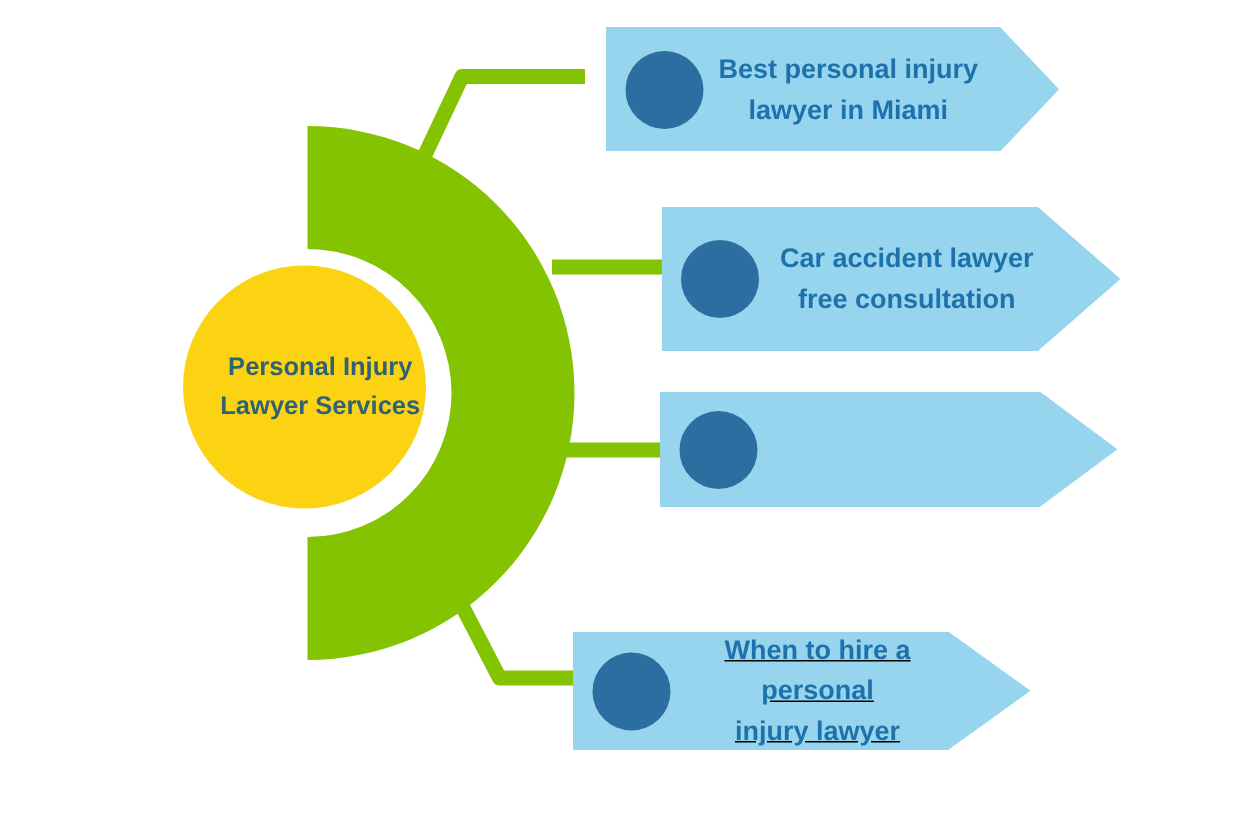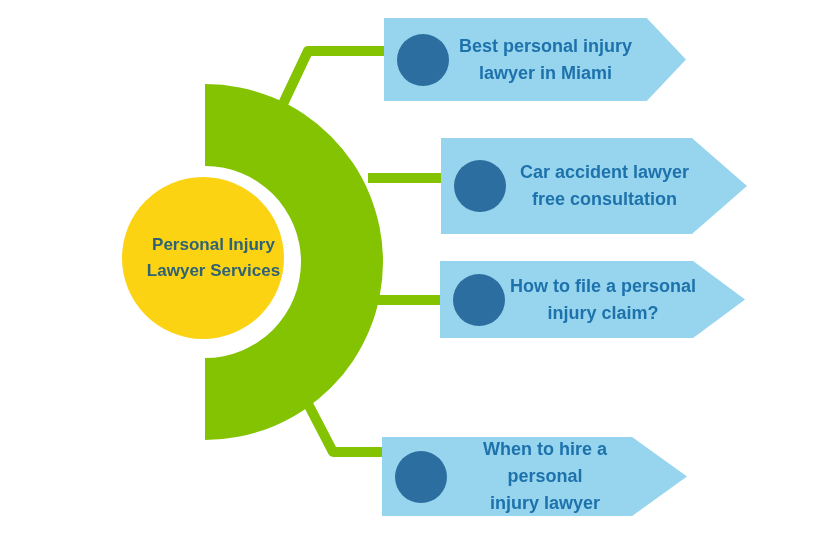--- a/index.html
+++ b/index.html
@@ -30,28 +30,28 @@
     margin-left:21px;
   }
 
   .banner{
     position:absolute;
     background:var(--banner-bg,#97D5EE);
     display:flex;align-items:center;
     padding-left:13px;
     box-sizing:border-box;
   }
-  .b1{left:384px;top:18px;width:302px;height:83px;
+  .b1{left:404px;top:18px;width:302px;height:83px;
       clip-path:polygon(0 0,87% 0,100% 50%,87% 100%,0 100%);}
   .b2{left:441px;top:138px;width:306px;height:96px;
       clip-path:polygon(0 0,82% 0,100% 50%,82% 100%,0 100%);}
   .b3{left:440px;top:261px;width:305px;height:77px;
       clip-path:polygon(0 0,83% 0,100% 50%,83% 100%,0 100%);}
-  .b4{left:382px;top:437px;width:305px;height:79px;
-      clip-path:polygon(0 0,82% 0,100% 50%,82% 100%,0 100%);}
+  .b4{left:382px;top:421px;width:305px;height:79px;
+      clip-path:polygon(0 0,82% 0,100% 50%,82% 100%,0 100%);text-decoration:underline;}
 
   .dot{
     width:52px;height:52px;
     border-radius:50%;
     background:var(--dot,#2C6E9F);
     flex:0 0 auto;
   }
   .banner-label{
     flex:1;
     text-align:center;
@@ -89,22 +89,20 @@
   </div>
 
   <div class="banner b2">
     <span class="dot"></span>
     <span class="banner-label">Car accident lawyer
 free consultation</span>
   </div>
 
   <div class="banner b3">
     <span class="dot"></span>
-    <span class="banner-label">How to file a personal
-injury claim?</span>
   </div>
 
   <div class="banner b4">
     <span class="dot"></span>
     <span class="banner-label">When to hire a personal
 injury lawyer</span>
   </div>
 
 </div>
 

